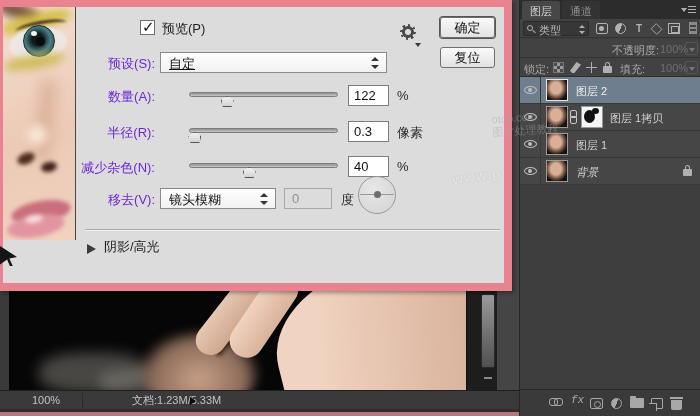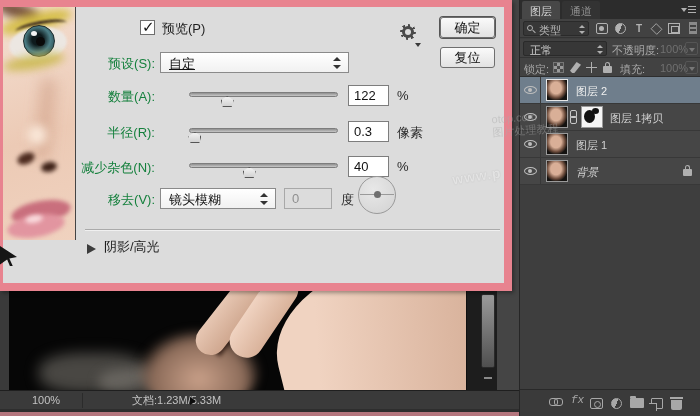--- a/index.html
+++ b/index.html
@@ -71,26 +71,26 @@
           background:repeating-conic-gradient(#4a4a4a 0 18deg, #dcdcdc 18deg 45deg); }
   #gear:before { content:""; position:absolute; left:2px; top:2px; width:12px; height:12px; border-radius:50%; background:#4a4a4a; }
   #gear:after { content:""; position:absolute; left:5px; top:5px; width:6px; height:6px; border-radius:50%; background:#dcdcdc; }
   #gear-caret { position:absolute; left:412px; top:36px; width:0; height:0; border-top:4px solid #3a3a3a; border-left:3px solid transparent; border-right:3px solid transparent; }
 
   .dlg-btn { position:absolute; left:437px; width:55px; height:21px; background:linear-gradient(#fafafa,#e2e2e2);
              border:1px solid #6f6f6f; border-radius:3px; text-align:center; line-height:19px; font-size:13px; color:#111; }
   #ok-btn { top:10px; box-shadow:0 0 0 1px #555; }
   #reset-btn { top:40px; }
 
-  .fld-label { position:absolute; left:0; width:152px; text-align:right; color:#15803d; }
+  .fld-label { position:absolute; left:0; width:152px; text-align:right; color:#6d28d9; }
   .dropdown { position:absolute; background:linear-gradient(#ffffff,#f1f1f1); border:1px solid #8a8a8a; font-size:13px; color:#111; }
   .dd-arrows { position:absolute; right:7px; top:50%; margin-top:-6px; width:8px; height:12px; }
   .dd-arrows:before { content:""; position:absolute; left:0; top:0; border-bottom:4px solid #333; border-left:4px solid transparent; border-right:4px solid transparent; }
   .dd-arrows:after { content:""; position:absolute; left:0; bottom:0; border-top:4px solid #333; border-left:4px solid transparent; border-right:4px solid transparent; }
-  #preset-dd { left:157px; top:45px; width:189px; height:21px; padding:2px 0 12px 8px;text-decoration:underline; }
+  #preset-dd { left:157px; top:45px; width:227px; height:21px; padding:2px 0 12px 8px;text-decoration:underline; }
 
   .slider-track { position:absolute; left:186px; width:149px; height:5px; border-radius:3px;
                   background:linear-gradient(#8f8f8f,#c8c8c8); border:1px solid #7d7d7d; }
   .slider-thumb { position:absolute; top:3px; width:13px; height:11px; margin-left:-6px; background:linear-gradient(#f2f2f2,#d2d2d2);
                   border:1px solid #555; clip-path:polygon(50% 0, 100% 38%, 84% 100%, 16% 100%, 0 38%); }
   .num-box { position:absolute; left:345px; width:41px; height:21px; background:#fff; border:1px solid #7d7d7d; font-size:13px; color:#111; padding:2px 0 0 5px; }
   .unit { position:absolute; left:394px; color:#2a2a2a; }
 
   #remove-dd { left:157px; top:181px; width:116px; height:21px; padding:2px 0 0 8px; }
   #angle-box { position:absolute; left:281px; top:181px; width:48px; height:21px; background:#dcdcdc; border:1px solid #a8a8a8; color:#8f8f8f; font-size:13px; padding:2px 0 0 7px; }
@@ -319,24 +319,20 @@
       <span id="f-toggle"></span>
     </div>
 
     <div id="tabs-bar">
       <span class="tab" id="tab-layers">图层</span>
       <span class="tab" id="tab-channels">通道</span>
       <span id="panel-menu-icon"></span>
     </div>
 
     <div id="blend-row">
-      <div id="blend-dd">
-        <span>正常</span>
-        <span class="mini-arrows"></span>
-      </div>
       <span class="panel-label" id="opacity-label">不透明度:</span>
       <span id="opacity-value">100%</span>
       <span class="gray-dd-btn"></span>
     </div>
 
     <div id="lock-row">
       <span class="panel-label" id="lock-label">锁定:</span>
       <span class="lk" id="lk-transparent"></span>
       <span class="lk" id="lk-paint"></span>
       <span class="lk" id="lk-move"></span>

